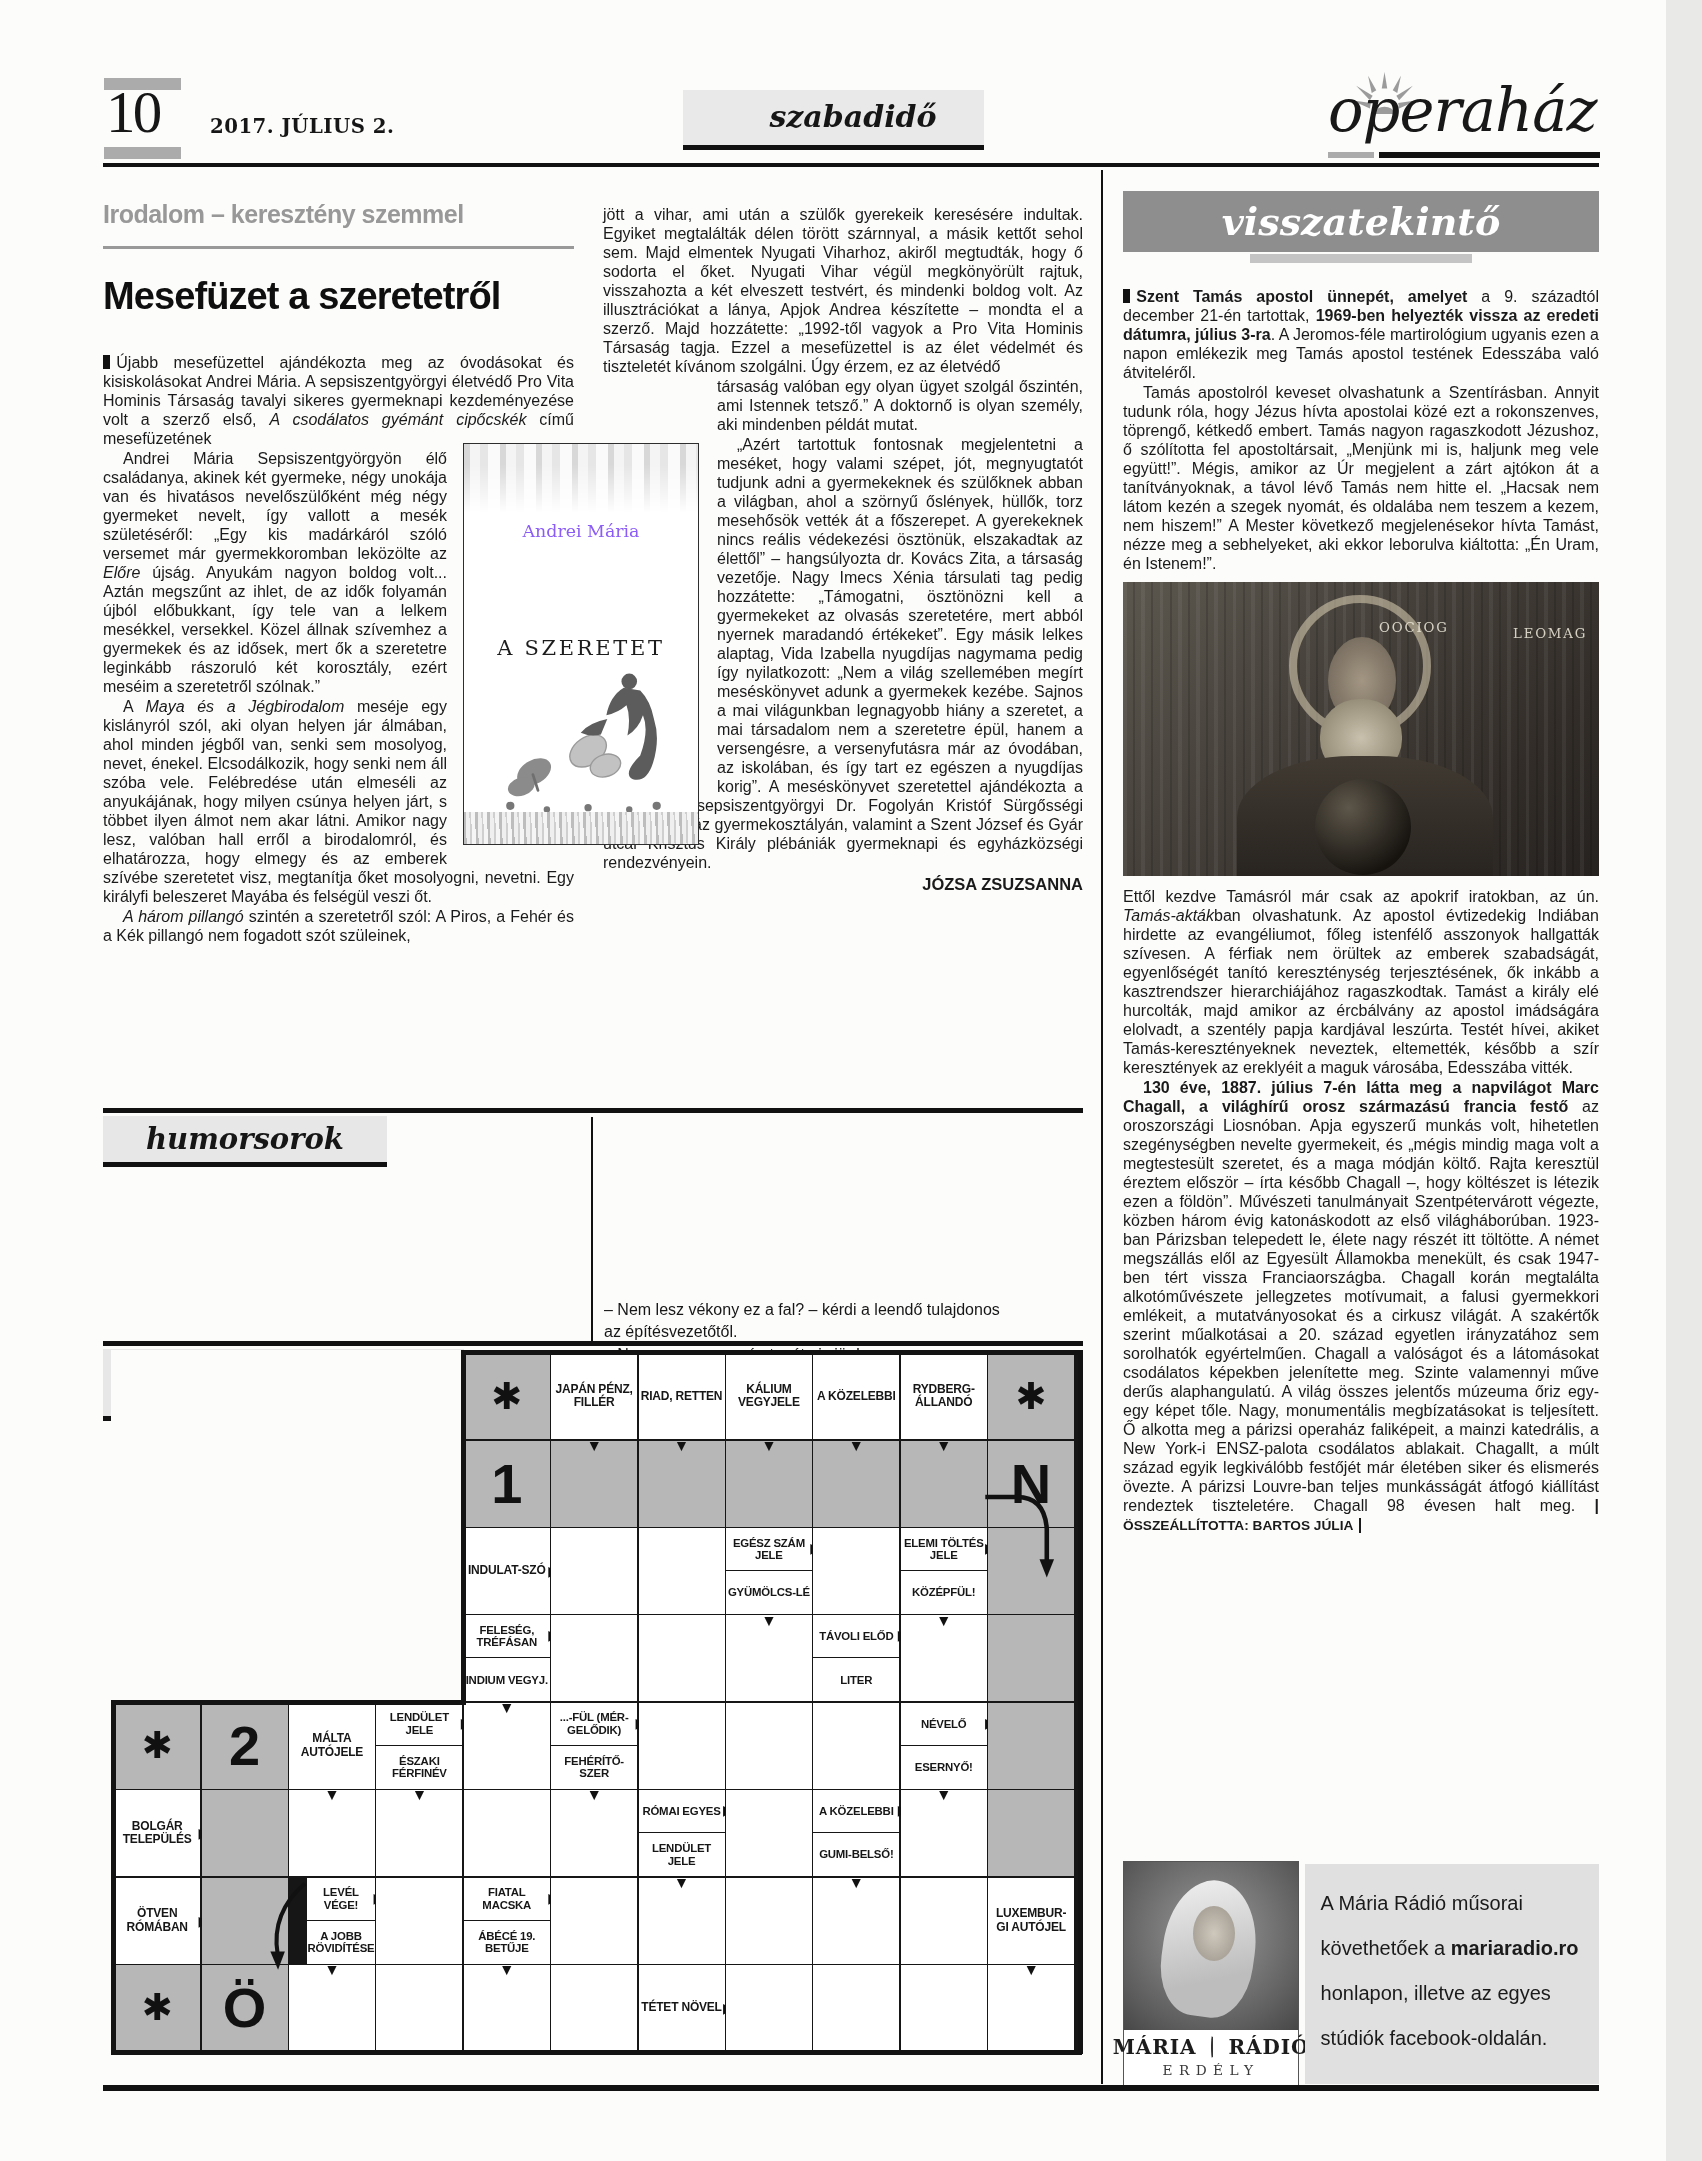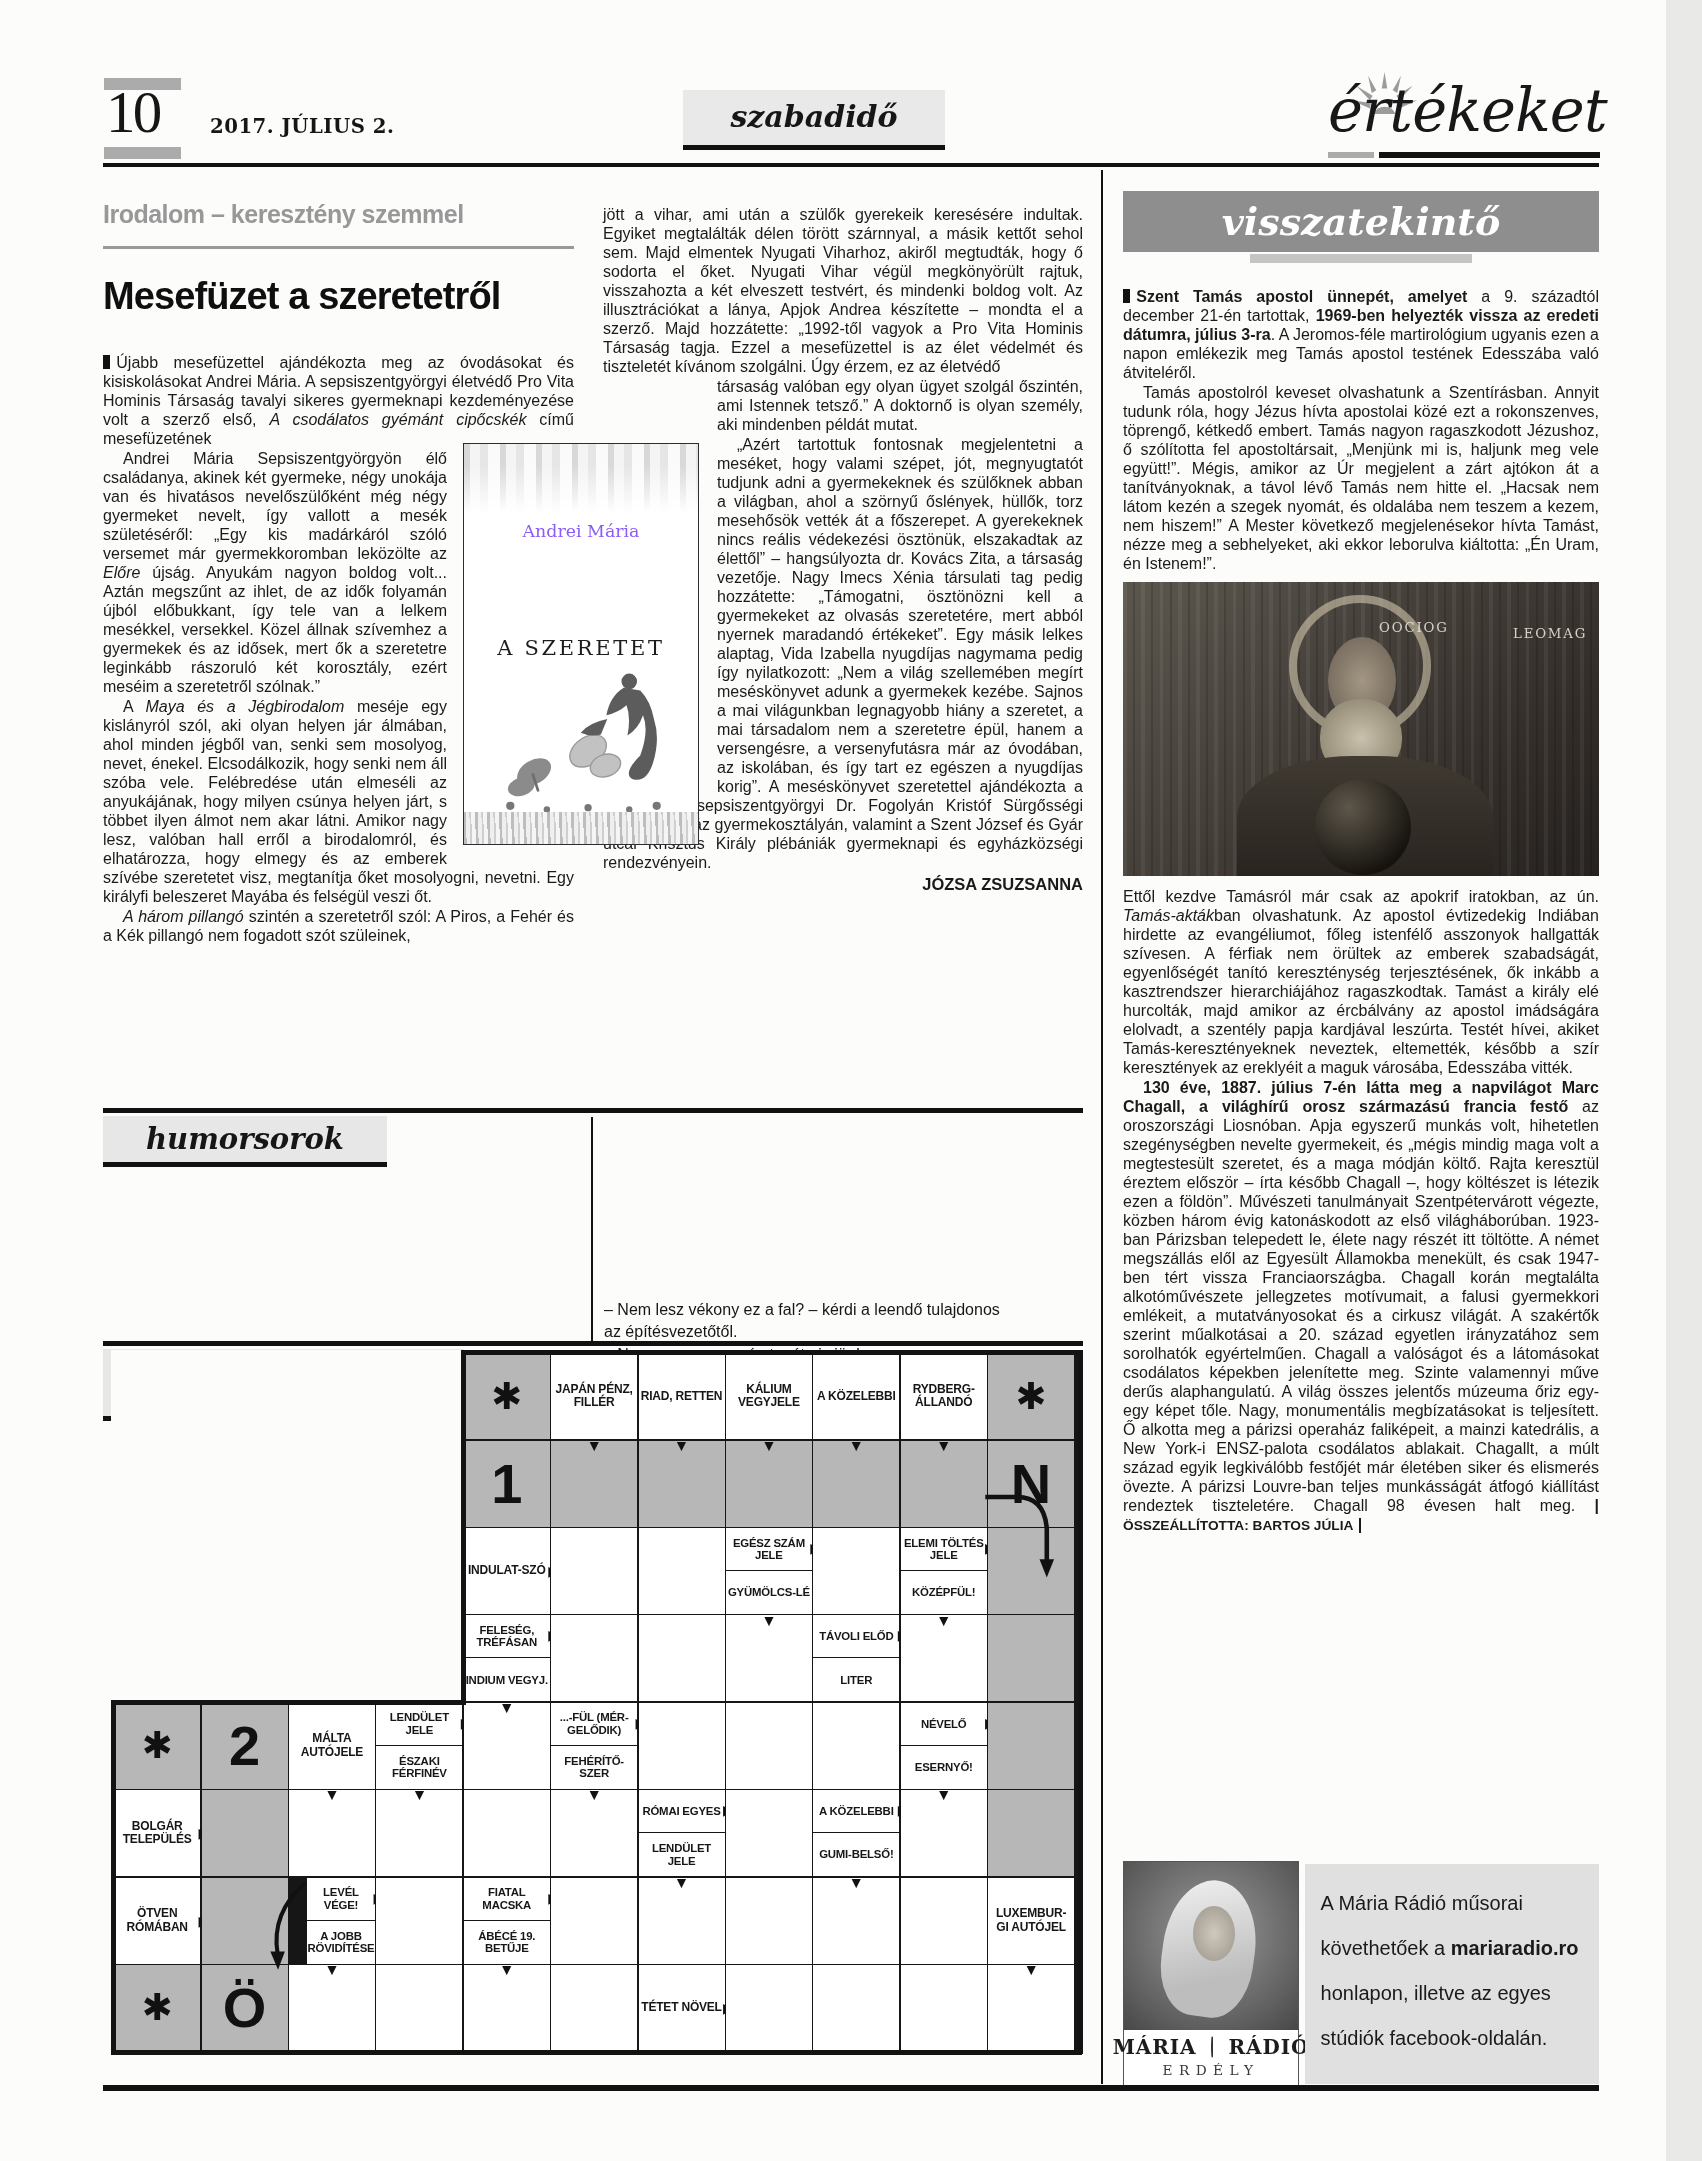--- a/index.html
+++ b/index.html
@@ -87,37 +87,37 @@
 </head>
 <body>
 
 <div id="page">
 
   <div class="abs graybar" style="left:104px;top:78px;width:77px;height:12px;"></div>
   <div class="abs" id="pagenum" style="left:106px;top:83px;">10</div>
   <div class="abs graybar" style="left:104px;top:147px;width:77px;height:12px;"></div>
   <div class="abs" id="pagedate" style="left:210px;top:115px;">2017. JÚLIUS 2.</div>
 
-  <div class="abs" id="szabadido-box" style="left:683px;top:90px;width:262px;height:55px;">
+  <div class="abs" id="szabadido-box" style="left:683px;top:90px;width:262px;height:55px;padding-left:39px;">
     <span>szabadidő</span>
   </div>
 
   <svg class="abs" style="left:1348px;top:70px;" width="73" height="46" viewBox="0 0 160 100">
     <g fill="#9b9b9b">
       <polygon points="80,4 86,40 74,40"></polygon>
       <polygon points="44,12 62,44 52,50"></polygon>
       <polygon points="116,12 98,44 108,50"></polygon>
       <polygon points="18,34 54,56 48,66"></polygon>
       <polygon points="142,34 106,56 112,66"></polygon>
       <polygon points="8,66 50,72 48,84"></polygon>
       <polygon points="152,66 110,72 112,84"></polygon>
       <path d="M56,96 a26,26 0 0 1 48,0 z"></path>
     </g>
   </svg>
-  <div class="abs" id="masthead" style="left:1328px;top:81px;">értékeket</div>
+  <div class="abs" id="masthead" style="left:1328px;top:81px;">operaház</div>
   <div class="abs" style="left:1328px;top:152px;width:46px;height:6.4px;background:#ababab;"></div>
   <div class="abs rule" style="left:1379px;top:152px;width:221px;height:6.4px;"></div>
   <div class="abs rule" style="left:103px;top:163px;width:1496px;height:4.1px;"></div>
   <div class="abs rule" style="left:1101px;top:170px;width:1.8px;height:1914px;"></div>
 
   <div class="abs" id="sec-header" style="left:103px;top:200px;">Irodalom – keresztény szemmel</div>
   <div class="abs grayrule" style="left:103px;top:246px;width:471px;height:3.2px;"></div>
   <div class="abs" id="headline" style="left:103px;top:275px;width:471px;">Mesefüzet a szeretetről</div>
 
   <div class="abs flowtext" style="left:103px;top:353px;width:471px;">

